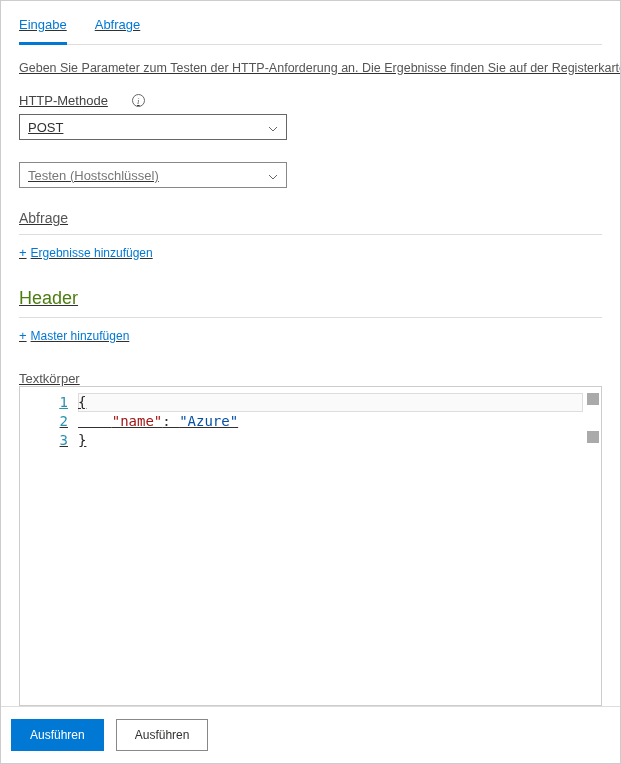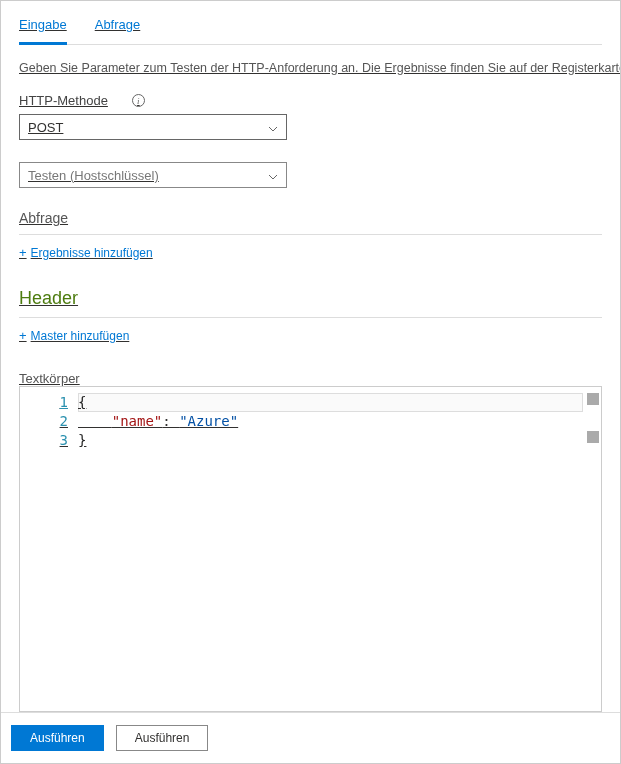--- a/index.html
+++ b/index.html
@@ -28,21 +28,21 @@
 .code { flex: 1; padding: 6px 0; position: relative; }
 .code-line { height: 19px; line-height: 19px; white-space: pre; }
 .current-line-hl { position: absolute; left: 0; right: 18px; top: 6px; height: 19px; border: 1px solid #ddd; background: #fafafa; z-index: 0; }
 .code-text { position: relative; z-index: 1; }
 .brace { color: #222; }
 .key { color: #a31515; }
 .str { color: #0451a5; }
 .scroll-marks { position: absolute; right: 2px; top: 6px; width: 12px; }
 .scroll-mark { height: 12px; background: #aaa; margin-bottom: 26px; }
 .footer { border-top: 1px solid #ddd; padding: 12px 10px; display: flex; gap: 12px; }
-.btn { height: 26px; padding: 0 18px; font-size: 12px; cursor: pointer; border: 1px solid #888; background: #fff; display: flex; align-items: center; }
+.btn { height: 32px; padding: 0 18px; font-size: 12px; cursor: pointer; border: 1px solid #888; background: #fff; display: flex; align-items: center; }
 .btn.primary { background: #0078d4; color: #fff; border: 1px solid #0078d4; }
 </style>
 </head>
 <body>
 
 <div class="panel">
   <div class="content">
 
     <div class="tabs">
       <div class="tab active">Eingabe</div>

